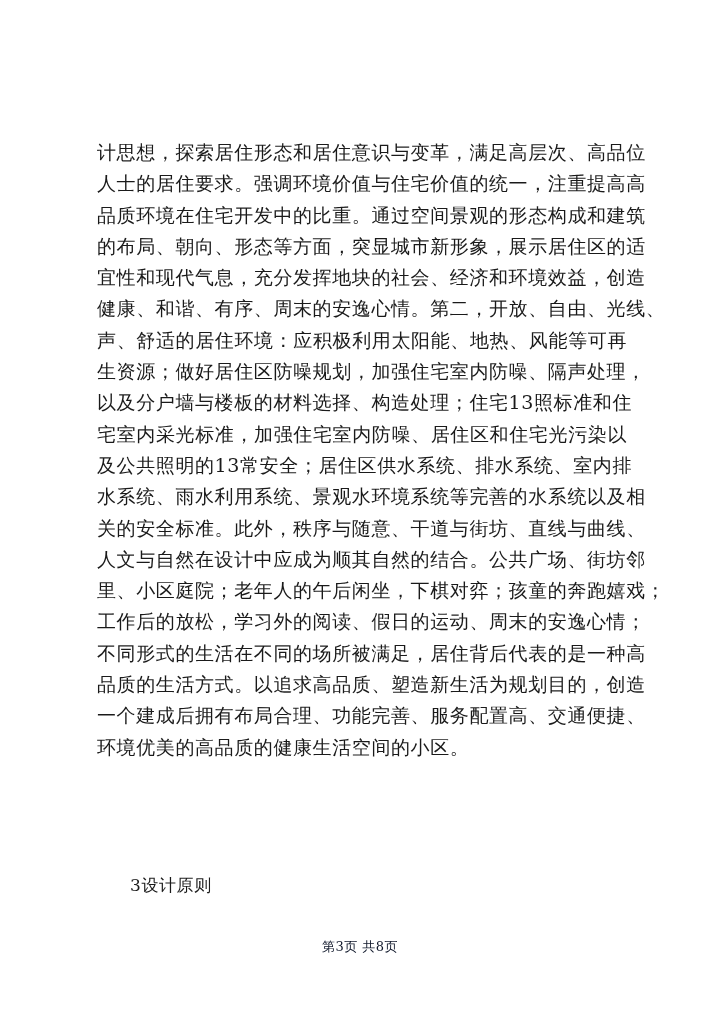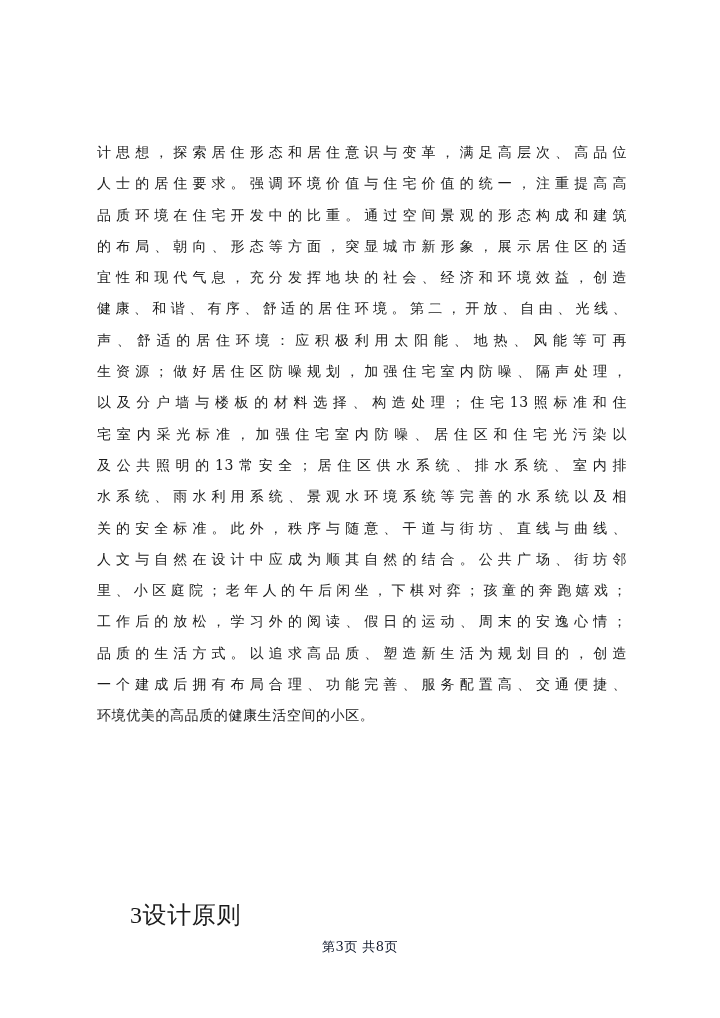--- a/index.html
+++ b/index.html
@@ -1,48 +1,49 @@
 <!DOCTYPE html>
 <html><head>
 <meta charset="utf-8">
 <style>
   html, body { margin:0; padding:0; background:#ffffff; }
   body { width:720px; height:1018px; position:relative; overflow:hidden;
          font-family:"DejaVu Serif","Liberation Serif",serif; color:#1a1a1a; }
   .page { position:absolute; left:0; top:0; width:720px; height:1018px; background:#fff; }
   .body-text { position:absolute; left:97px; top:137px; width:530px; }
-  .line { height:31.3px; line-height:31.3px; font-size:14px; white-space:nowrap;
+  .line { height:31.3px; line-height:31.3px; font-size:19px; white-space:nowrap;
           letter-spacing:0.6px; text-align:justify; text-align-last:justify; }
   .line.last { text-align:right; text-align-last:left; }
-  .heading { position:absolute; left:130px; top:900px; font-size:24px; line-height:31px;
-             letter-spacing:0.6px; white-space:nowrap;font-family:Liberation Serif, serif; }
+  .heading { position:absolute; left:130px; top:870px; font-size:17px; line-height:31px;
+             letter-spacing:0.6px; white-space:nowrap; }
   .footer { position:absolute; left:0; width:720px; top:938px; text-align:center;
             font-size:13px; color:#0f172a; letter-spacing:0.5px; }
 </style>
 </head>
 <body>
 
 <div class="page">
   <div class="body-text">
     <div class="line">计思想，探索居住形态和居住意识与变革，满足高层次、高品位</div>
     <div class="line">人士的居住要求。强调环境价值与住宅价值的统一，注重提高高</div>
     <div class="line">品质环境在住宅开发中的比重。通过空间景观的形态构成和建筑</div>
     <div class="line">的布局、朝向、形态等方面，突显城市新形象，展示居住区的适</div>
     <div class="line">宜性和现代气息，充分发挥地块的社会、经济和环境效益，创造</div>
-    <div class="line">健康、和谐、有序、舒适的居住环境。第二，开放、自由、光线、</div>
+    <div class="line">健康、和谐、有序、周末的安逸心情。第二，开放、自由、光线、</div>
     <div class="line">声、舒适的居住环境：应积极利用太阳能、地热、风能等可再</div>
     <div class="line">生资源；做好居住区防噪规划，加强住宅室内防噪、隔声处理，</div>
     <div class="line">以及分户墙与楼板的材料选择、构造处理；住宅13照标准和住</div>
     <div class="line">宅室内采光标准，加强住宅室内防噪、居住区和住宅光污染以</div>
     <div class="line">及公共照明的13常安全；居住区供水系统、排水系统、室内排</div>
     <div class="line">水系统、雨水利用系统、景观水环境系统等完善的水系统以及相</div>
     <div class="line">关的安全标准。此外，秩序与随意、干道与街坊、直线与曲线、</div>
     <div class="line">人文与自然在设计中应成为顺其自然的结合。公共广场、街坊邻</div>
     <div class="line">里、小区庭院；老年人的午后闲坐，下棋对弈；孩童的奔跑嬉戏；</div>
     <div class="line">工作后的放松，学习外的阅读、假日的运动、周末的安逸心情；</div>
+    <div class="line">不同形式的生活在不同的场所被满足，居住背后代表的是一种高</div>
     <div class="line">品质的生活方式。以追求高品质、塑造新生活为规划目的，创造</div>
     <div class="line">一个建成后拥有布局合理、功能完善、服务配置高、交通便捷、</div>
     <div class="line last">环境优美的高品质的健康生活空间的小区。</div>
   </div>
 
   <div class="heading">3设计原则</div>
 
   <div class="footer">第3页 共8页</div>
 </div>
 

